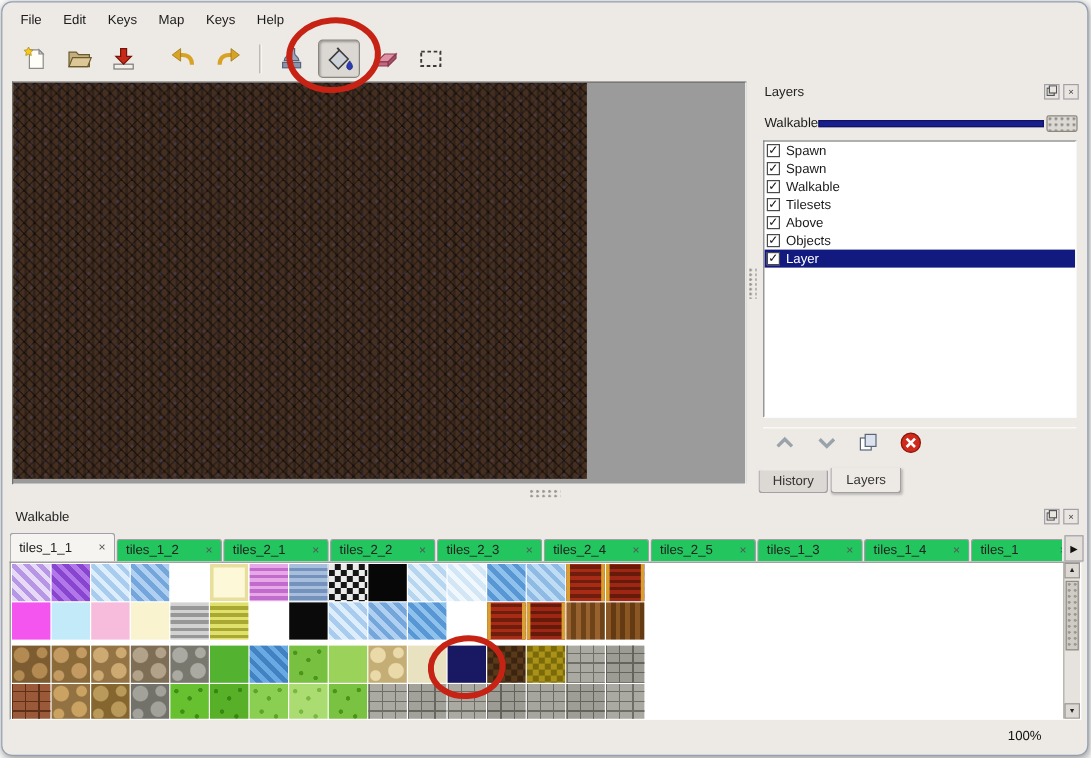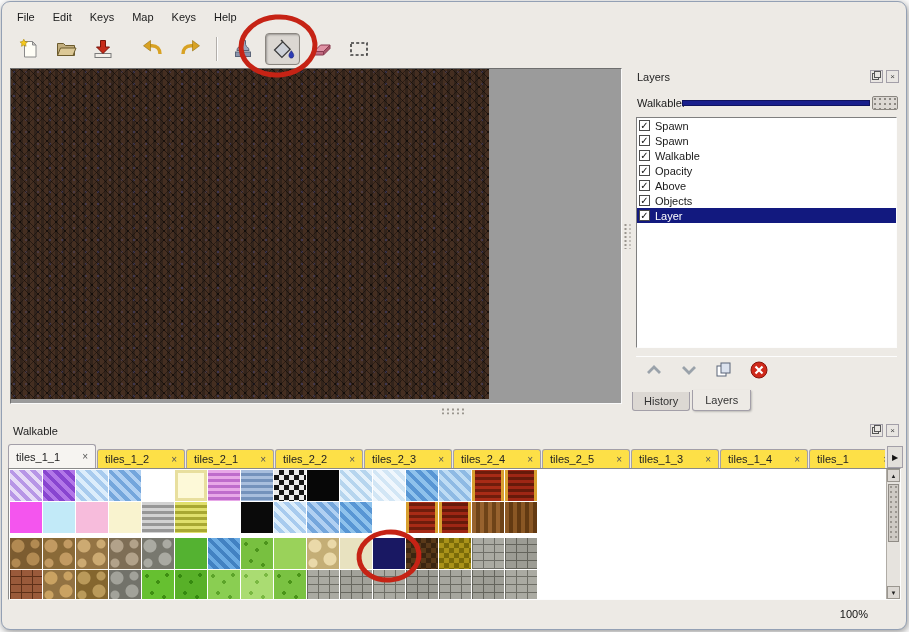--- a/index.html
+++ b/index.html
@@ -54,21 +54,21 @@
   .cb{width:11px;height:11px;border:1px solid #4a4a4a;background:#fff;color:#111;font-size:10px;line-height:10px;text-align:center;margin-right:5px;flex:none;}
   .ltb{position:absolute;left:6px;top:288px;width:261px;height:28px;display:flex;align-items:center;gap:11px;padding-left:6px;border-top:1px solid #fdfdfd;}
   .lbtn{display:flex;align-items:center;justify-content:center;width:24px;height:22px;}
   .ltabs{position:absolute;left:2px;top:322px;display:flex;align-items:flex-end;}
   .ltab{padding:3px 11px;background:#dcd8d3;border:1px solid #a39fa8;border-top:none;margin-right:2px;border-radius:0 0 3px 3px;color:#333;}
   .ltab.active{background:#edeae5;padding:4px 12px;box-shadow:1px 1px 2px rgba(0,0,0,.2);}
 
   
   .tilesets-panel{position:absolute;left:4px;top:420px;width:897px;height:182px;}
   .ttabbar{position:absolute;left:2px;top:22px;right:18px;height:24px;display:flex;align-items:flex-end;overflow:hidden;}
-  .ttab{height:19px;min-width:88px;display:flex;align-items:center;justify-content:space-between;padding:0 7px;background:#fde047;border:1px solid #a39fa8;border-bottom:none;border-radius:3px 3px 0 0;margin-right:1px;color:#222;white-space:nowrap;flex:none;}
+  .ttab{height:19px;min-width:88px;display:flex;align-items:center;justify-content:space-between;padding:0 7px;background:#22c55e;border:1px solid #a39fa8;border-bottom:none;border-radius:3px 3px 0 0;margin-right:1px;color:#222;white-space:nowrap;flex:none;}
   .ttab.active{background:#f6f4f1;height:24px;}
   .tclose{font-size:10px;color:#555;margin-left:7px;}
   .tabscroll{position:absolute;right:0;top:24px;width:16px;height:22px;background:#e2dfda;border:1px solid #a39fa8;display:flex;align-items:center;justify-content:center;font-size:8px;color:#111;}
   .gridwrap{position:absolute;left:2px;top:46px;right:2px;height:132px;background:#fff;border:1px solid #8a8a8a;border-bottom-color:#fdfdfd;border-right-color:#fdfdfd;overflow:hidden;}
   .tgrid{position:absolute;left:1px;top:1px;}
   .trow{display:flex;height:32px;}
   .trow.gaptop{margin-top:4px;}
   .tile{width:32px;height:31px;margin-right:1px;flex:none;}
   .vscroll{position:absolute;right:0;top:0;bottom:0;width:14px;background:#e6e3de;border-left:1px solid #b0aca6;}
   .sarrow{position:absolute;left:0;width:13px;height:13px;background:#dcd8d3;border:1px solid #9a968f;display:flex;align-items:center;justify-content:center;font-size:6px;color:#222;}
@@ -211,21 +211,21 @@
         <div class="lrow">
           <span class="cb">✓</span>
           <span class="lname">Spawn</span>
         </div>
         <div class="lrow">
           <span class="cb">✓</span>
           <span class="lname">Walkable</span>
         </div>
         <div class="lrow">
           <span class="cb">✓</span>
-          <span class="lname">Opacity</span>
+          <span class="lname">Tilesets</span>
         </div>
         <div class="lrow">
           <span class="cb">✓</span>
           <span class="lname">Above</span>
         </div>
         <div class="lrow">
           <span class="cb">✓</span>
           <span class="lname">Objects</span>
         </div>
         <div class="lrow sel">

